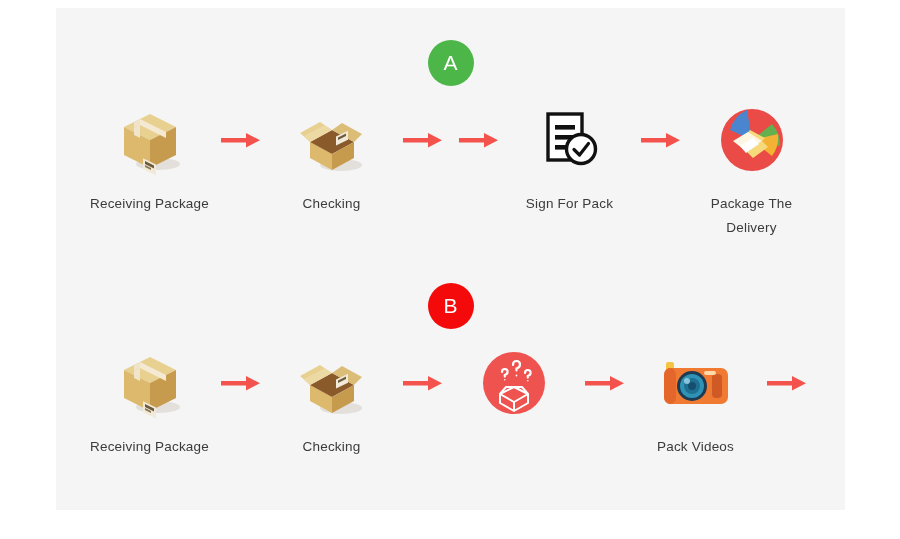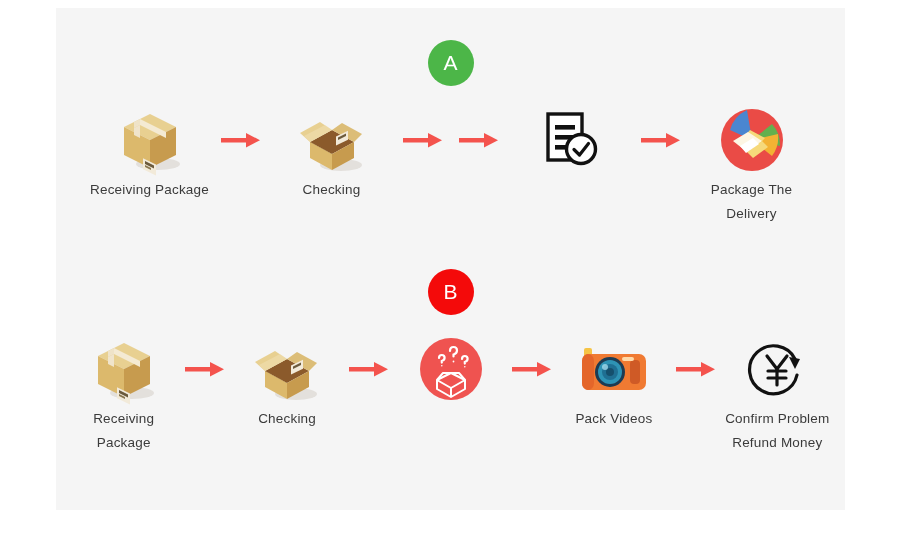--- a/index.html
+++ b/index.html
@@ -39,20 +39,21 @@
     flex-direction: column;
     align-items: center;
   }
   .icon-slot {
     height: 76px;
     display: flex;
     align-items: center;
     justify-content: center;
   }
   .step-label {
+    margin-top: 14px;
     font-size: 13.5px;
     color: #3b3b3b;
     text-align: center;
     line-height: 1.75;
     letter-spacing: .2px;
     white-space: pre-line;
   }
   .arrow {
     width: 56px;
     height: 76px;
@@ -141,20 +142,21 @@
       <div class="icon-slot">
         <svg width="64" height="64" viewBox="0 0 64 64">
           <rect x="10" y="6" width="34" height="46" fill="#ffffff" stroke="#111111" stroke-width="3.4"></rect>
           <rect x="17" y="17" width="20" height="4.6" fill="#111111"></rect>
           <rect x="17" y="27" width="20" height="4.6" fill="#111111"></rect>
           <rect x="17" y="37" width="12" height="4.6" fill="#111111"></rect>
           <circle cx="43" cy="41" r="14.5" fill="#ffffff" stroke="#111111" stroke-width="3.4"></circle>
           <path d="M36 41.5 L41.5 47 L50.5 35.5" fill="none" stroke="#111111" stroke-width="3.2" stroke-linecap="round" stroke-linejoin="round"></path>
         </svg>
       </div>
+      <div class="step-label">Sign For Pack</div>
     </div>
 
     <div class="arrow">
       <svg width="40" height="20" viewBox="0 0 40 20">
         <rect x="0" y="8" width="27" height="4.5" fill="#f4534d"></rect>
         <polygon points="25,3 39,10.2 25,17.5" fill="#f4534d"></polygon>
       </svg>
     </div>
 
     <div class="step">
@@ -281,33 +283,16 @@
       <div class="step-label">Pack Videos</div>
     </div>
 
     <div class="arrow">
       <svg width="40" height="20" viewBox="0 0 40 20">
         <rect x="0" y="8" width="27" height="4.5" fill="#f4534d"></rect>
         <polygon points="25,3 39,10.2 25,17.5" fill="#f4534d"></polygon>
       </svg>
     </div>
 
-    <div class="step">
-      <div class="icon-slot">
-        <svg width="64" height="64" viewBox="0 0 64 64">
-          <path d="M50 22 A24 24 0 1 0 52 38" fill="none" stroke="#111111" stroke-width="3.2" stroke-linecap="round"></path>
-          <polygon points="44,20 55,22 50,32" fill="#111111"></polygon>
-          <g stroke="#111111" stroke-width="3.2" stroke-linecap="round" fill="none">
-            <path d="M22 19 L32 32"></path>
-            <path d="M42 19 L32 32"></path>
-            <path d="M32 32 L32 48"></path>
-            <path d="M23 34 L41 34"></path>
-            <path d="M23 41 L41 41"></path>
-          </g>
-        </svg>
-      </div>
-      <div class="step-label">Confirm Problem
-Refund Money</div>
-    </div>
 
   </div>
 
 </div>
 
 </body></html>

